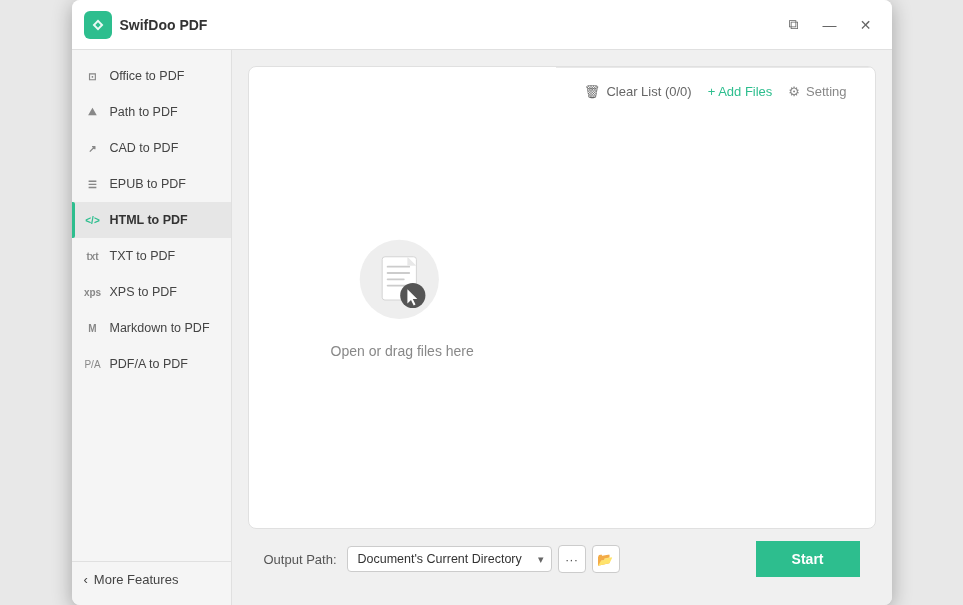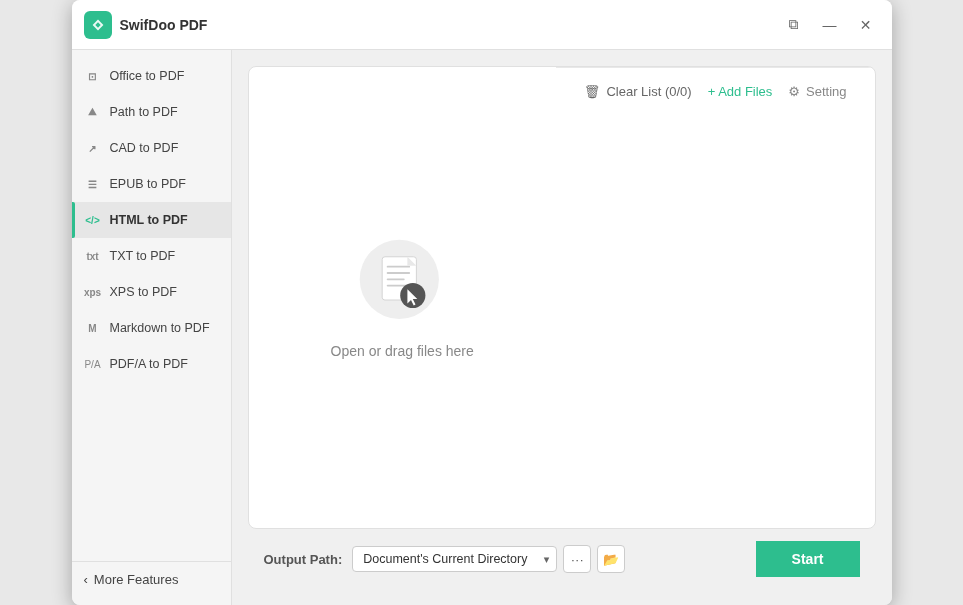--- a/index.html
+++ b/index.html
@@ -198,21 +198,20 @@
       align-items: center;
       gap: 10px;
       padding: 12px 16px;
       background: #f0f0f0;
       flex-shrink: 0;
     }
     .output-label {
       font-size: 13px;
       color: #555;
       white-space: nowrap;
-      font-weight: bold;
     }
     .output-select-wrapper {
       display: flex;
       align-items: center;
       gap: 6px;
     }
     .output-select {
       appearance: none;
       background: #ffffff;
       border: 1px solid #ccc;

